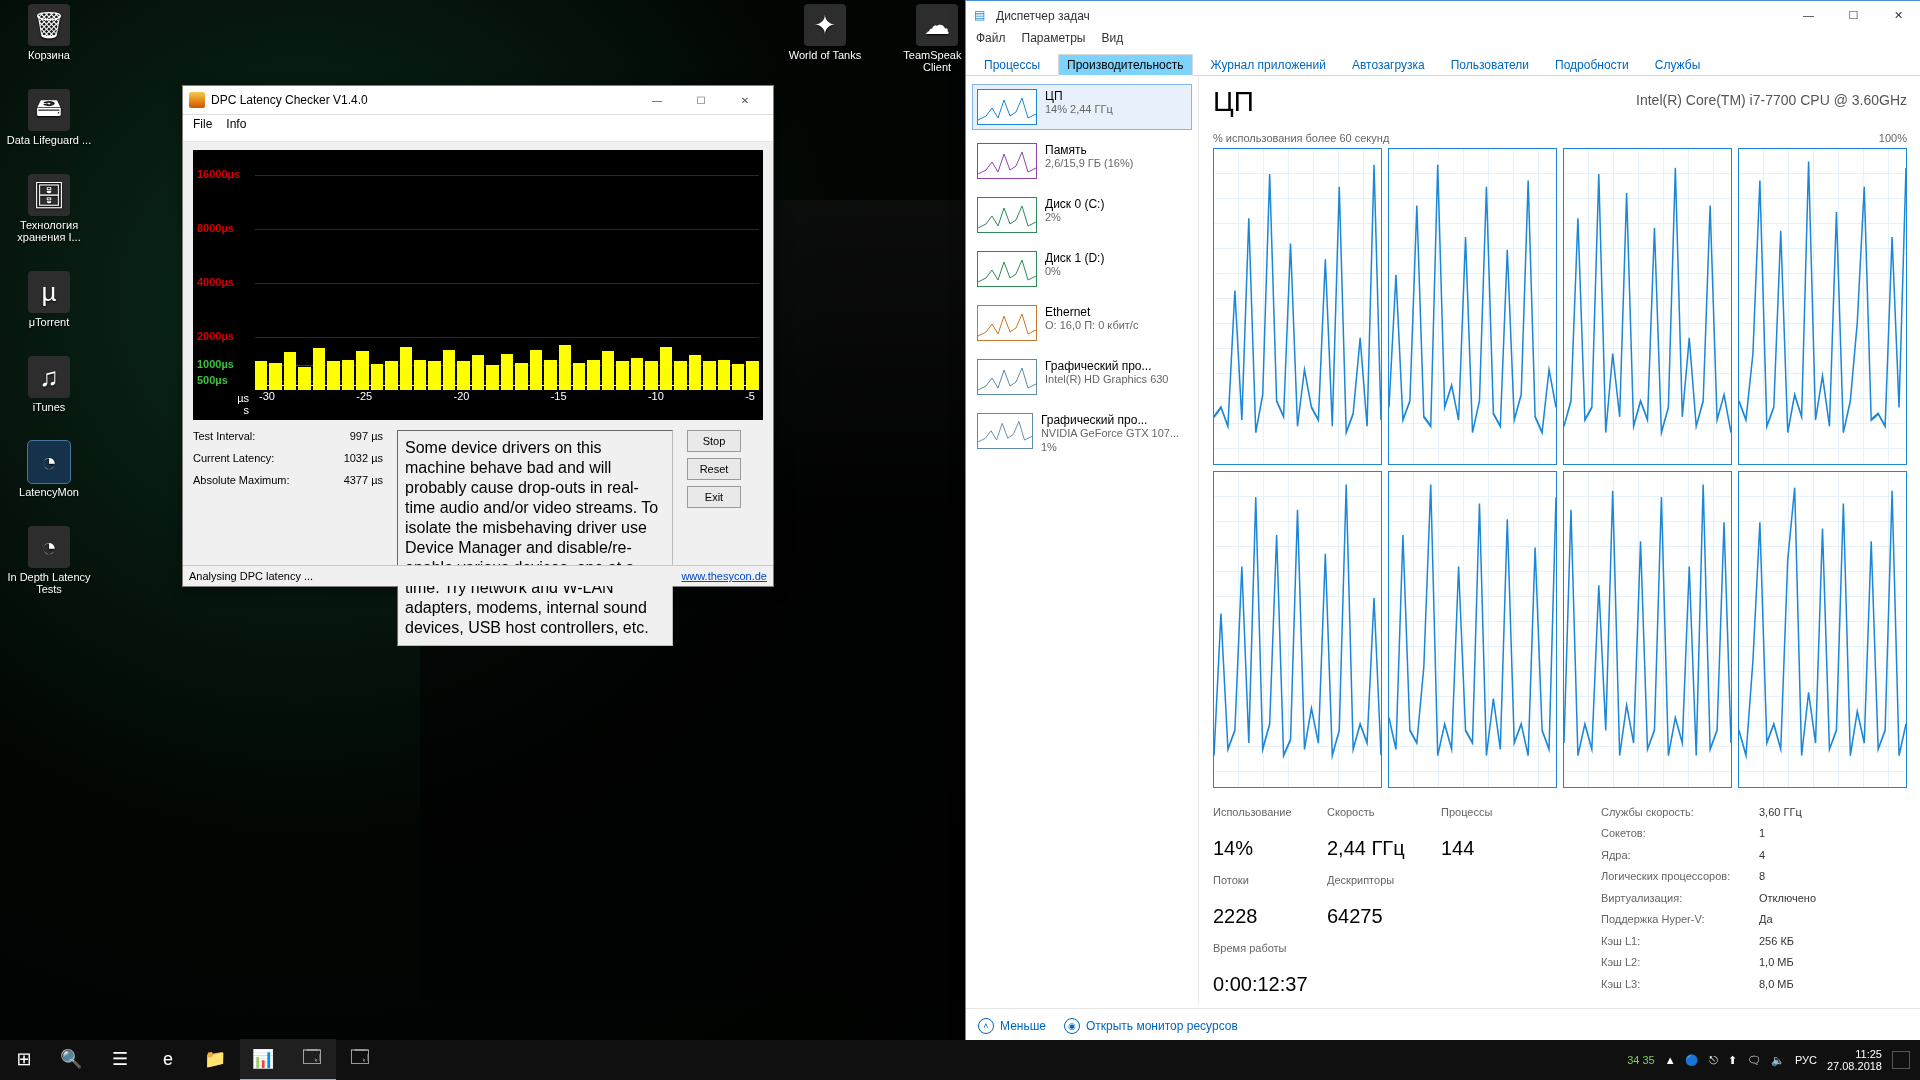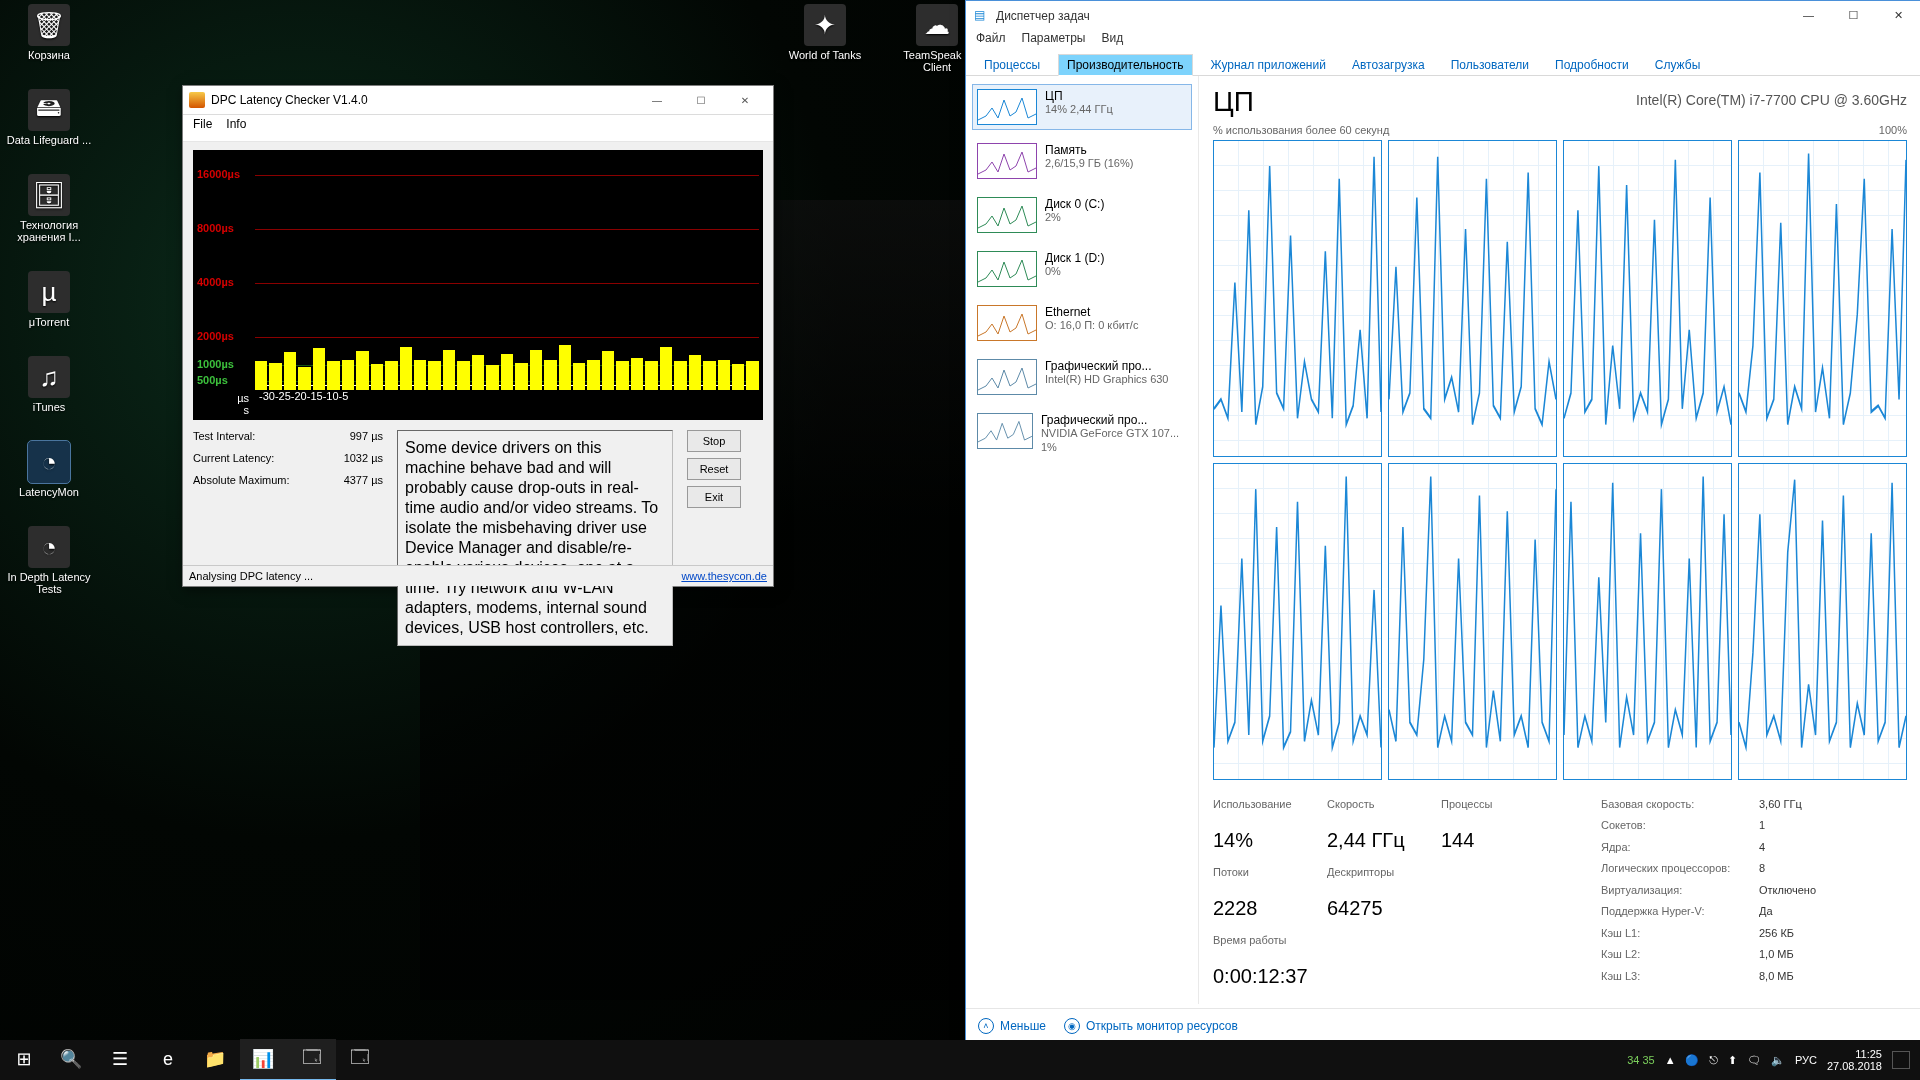--- a/index.html
+++ b/index.html
@@ -18,21 +18,21 @@
 .dpc .titlebar .tico{width:16px;height:16px;background:linear-gradient(#f7c948,#d35400);margin-right:6px;border-radius:2px}
 .dpc .wbtn{width:44px;height:22px;display:flex;align-items:center;justify-content:center;font-size:10px;color:#555}
 .dpc .menubar{height:22px;background:#fff;display:flex;gap:14px;padding:2px 10px;font-size:12px;border-bottom:1px solid #e6e6e6}
 .dpc .chart{margin:8px 10px 4px;height:270px;background:#000;position:relative}
 .dpc .chart .yl{position:absolute;left:4px;font-size:11px;font-weight:bold}
 .dpc .chart .yl.red{color:#d60000}
 .dpc .chart .yl.grn{color:#3cc03c}
 .dpc .chart .hline{position:absolute;left:62px;right:4px;height:1px}
 .dpc .chart .bars{position:absolute;left:62px;right:4px;bottom:30px;height:222px;display:flex;align-items:flex-end;gap:2px}
 .dpc .chart .bars span{flex:1;background:#ffff00}
-.dpc .chart .xaxis{position:absolute;left:62px;right:4px;bottom:0;height:30px;border-top:1px solid #fff;display:flex;justify-content:flex-start;color:#fff;font-size:11px;padding:4px 4px 0}
+.dpc .chart .xaxis{position:absolute;left:62px;right:4px;bottom:0;height:30px;border-top:1px solid #fff;display:flex;justify-content:space-between;color:#fff;font-size:11px;padding:4px 4px 0}
 .dpc .chart .xaxis .xunit{position:absolute;left:-34px;bottom:4px;color:#fff;font-size:11px;text-align:right;width:28px}
 .dpc .stats{display:flex;gap:14px;padding:6px 10px;font-size:11px}
 .dpc .stats .col{display:flex;flex-direction:column;gap:10px}
 .dpc .stats .msg{width:260px;border:1px inset #bbb;background:#f0f0f0;padding:7px;font-size:16px;line-height:1.25}
 .dpc .stats .btns{display:flex;flex-direction:column;gap:6px}
 .dpc .stats .btns button{width:54px;height:22px;font-size:11px;background:#e9e9e9;border:1px solid #999}
 .dpc .status{position:absolute;left:0;right:0;bottom:0;height:20px;border-top:1px solid #c9c9c9;background:#f0f0f0;display:flex;align-items:center;justify-content:space-between;font-size:11px;padding:0 6px}
 .dpc .status a{color:#0248c7;text-decoration:underline}
 
 
@@ -53,21 +53,21 @@
 .tm .mini svg{position:absolute;inset:0}
 .tm .mini.mem{border-color:#8e44ad}
 .tm .mini.disk{border-color:#2e8b57}
 .tm .mini.eth{border-color:#c9772a}
 .tm .mini.gpu{border-color:#5d8aa8}
 .tm .tile .lbl{font-size:12px;line-height:1.2}
 .tm .tile .lbl .s{color:#666;font-size:11px}
 .tm .main{flex:1;padding:10px 14px;overflow:hidden}
 .tm .main h1{margin:0;font-weight:400;font-size:28px}
 .tm .main .sub{float:right;font-size:14px;color:#555;margin-top:-26px}
-.tm .main .graphhdr{display:flex;justify-content:space-between;font-size:11px;color:#666;margin-top:6px}
+.tm .main .graphhdr{display:flex;justify-content:space-between;font-size:11px;color:#666;margin-top:14px}
 .tm .grid8{display:grid;grid-template-columns:repeat(4,1fr);grid-template-rows:1fr 1fr;gap:6px;height:640px;margin-top:4px}
 .tm .g{border:1px solid #1b87d6;position:relative;background:linear-gradient(#fff,#fff)}
 .tm .g::before{content:"";position:absolute;inset:0;background:repeating-linear-gradient(to right,transparent 0 24px,#e6f1fa 24px 25px),repeating-linear-gradient(to bottom,transparent 0 24px,#e6f1fa 24px 25px)}
 .tm .g svg{position:absolute;inset:0;width:100%;height:100%}
 .tm .stats2{display:flex;gap:40px;margin-top:18px;font-size:12px}
 .tm .stats2 .blk{display:flex;flex-direction:column;gap:19px}
 .tm .stats2 .blk .k{color:#666;font-size:11px}
 .tm .stats2 .blk .v{font-size:20px}
 .tm .stats2 .kv{display:grid;grid-template-columns:150px 80px;font-size:11px;color:#333;gap:3px 8px}
 .tm .stats2 .kv .k{color:#666}
@@ -407,21 +407,21 @@
               <div class="blk">
                 <span class="k">Дескрипторы</span>
                 <span class="v">64275</span>
               </div>
               <div class="blk" style="grid-column: 1 / span 3;">
                 <span class="k">Время работы</span>
                 <span class="v">0:00:12:37</span>
               </div>
             </div>
           <div class="kv" id="tm-kv">
-              <span class="k">Базовая скорость:</span>
+              <span class="k">Службы скорость:</span>
               <span>3,60 ГГц</span>
               <span class="k">Сокетов:</span>
               <span>1</span>
               <span class="k">Ядра:</span>
               <span>4</span>
               <span class="k">Логических процессоров:</span>
               <span>8</span>
               <span class="k">Виртуализация:</span>
               <span>Отключено</span>
               <span class="k">Поддержка Hyper-V:</span>

